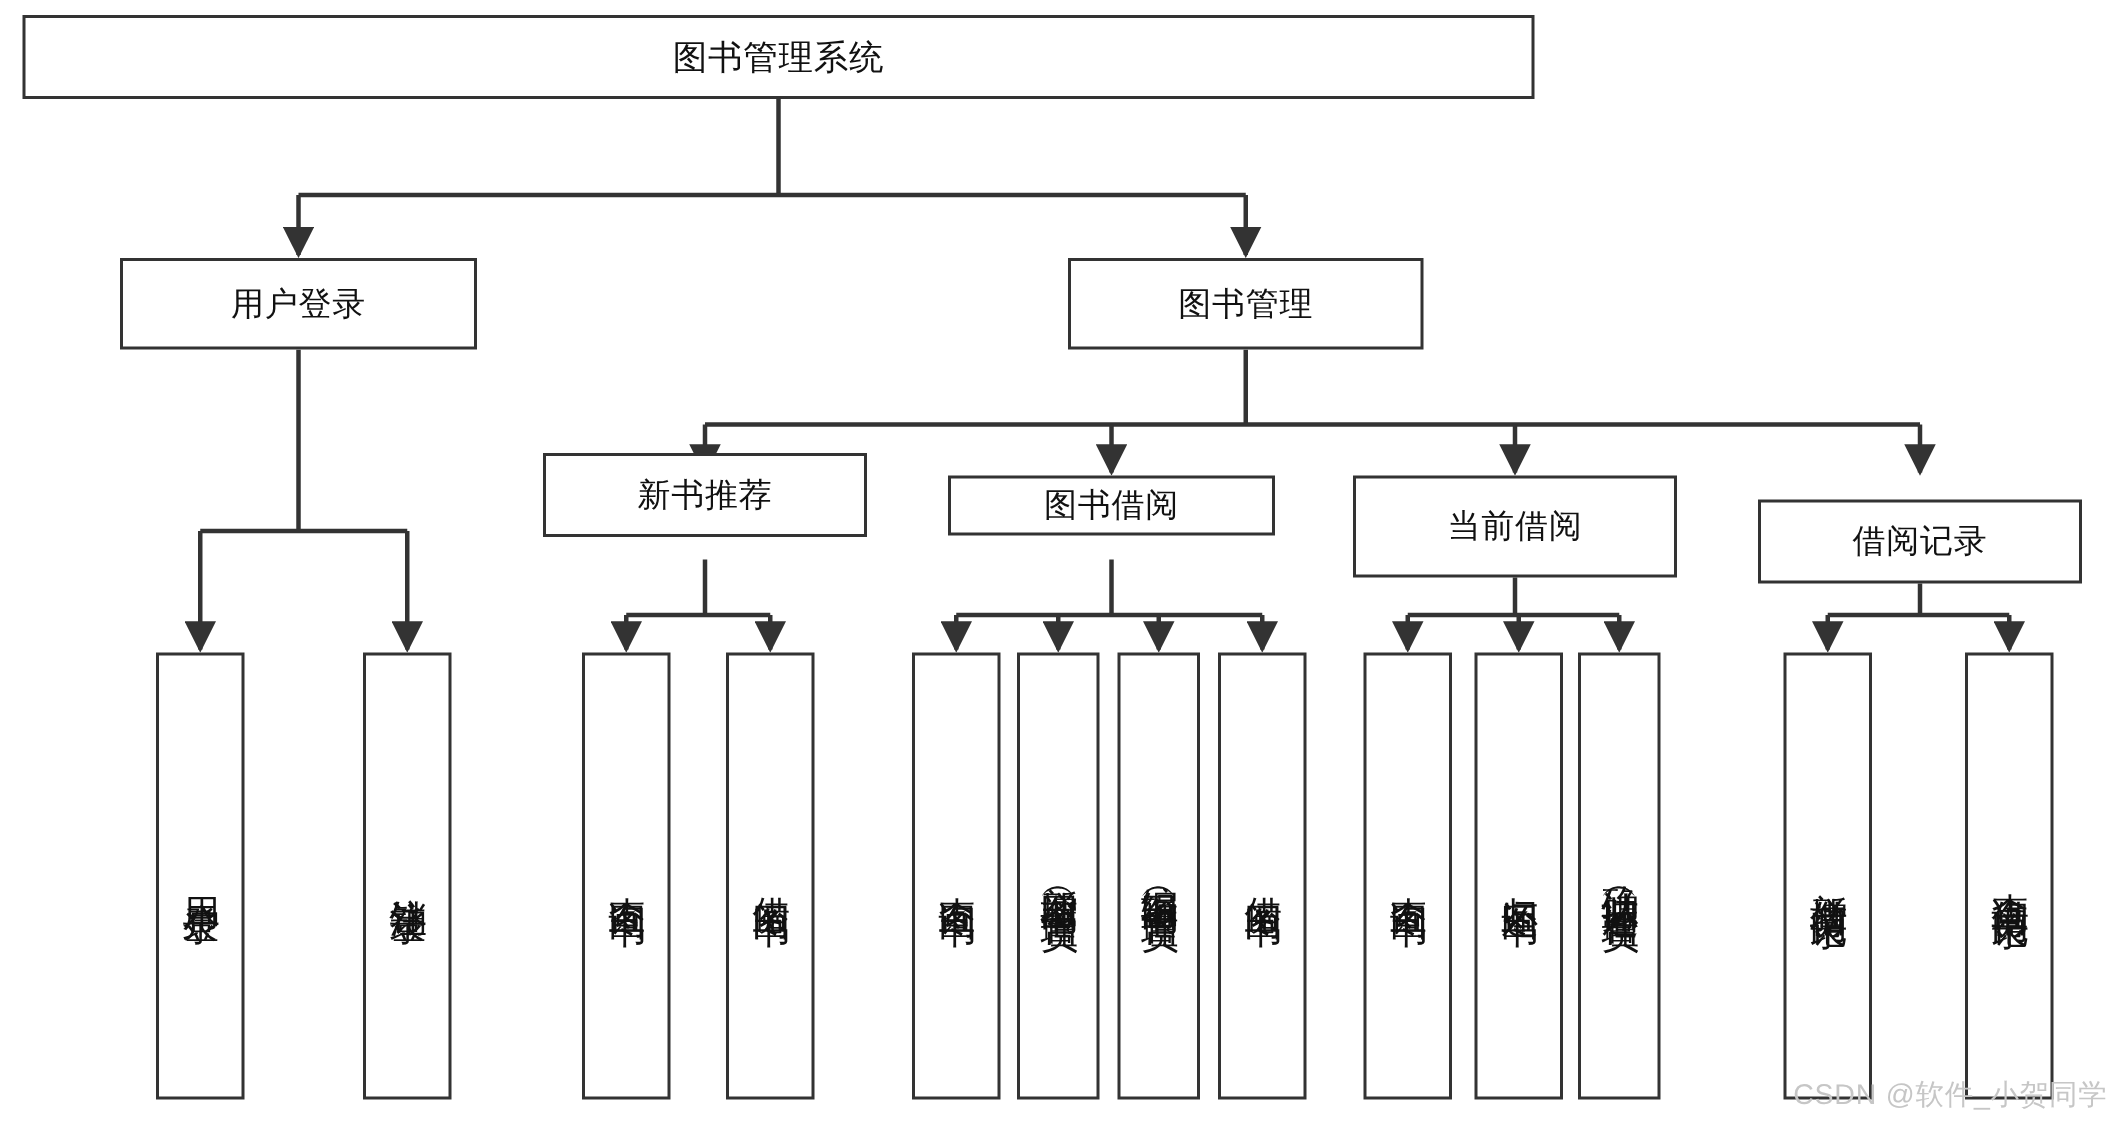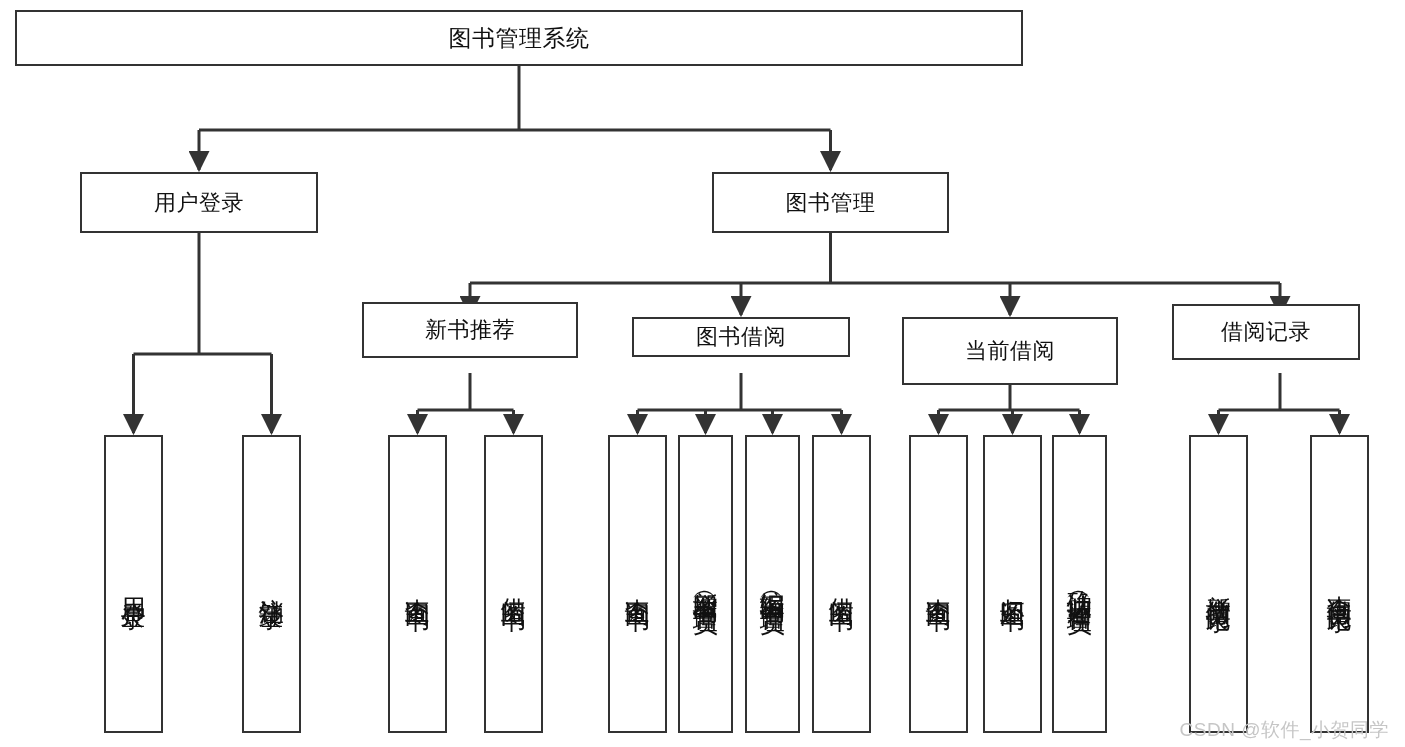--- a/index.html
+++ b/index.html
@@ -60,21 +60,21 @@
     writing-mode: vertical-rl;
     text-orientation: upright;
     font-size: 25px;
     line-height: 1.05;
     letter-spacing: 3px;
     white-space: nowrap;
     max-height: 100%;
   }
   #watermark {
     position: absolute;
-    right: 16px;
+    right: 0;
     bottom: 4px;
     font-size: 19px;
     color: #c6c6c6;
     white-space: nowrap;
     letter-spacing: 0.5px;
     user-select: none;
   }
 </style>
 </head>
 <body>
@@ -136,21 +136,21 @@
       </div>
       <div class="node horiz" style="left: 362px; top: 302px; width: 216px; height: 56px;">
         <span class="node-label">新书推荐</span>
       </div>
       <div class="node horiz" style="left: 632px; top: 317px; width: 218px; height: 40px;">
         <span class="node-label">图书借阅</span>
       </div>
       <div class="node horiz" style="left: 902px; top: 317px; width: 216px; height: 68px;">
         <span class="node-label">当前借阅</span>
       </div>
-      <div class="node horiz" style="left: 1172px; top: 304px; width: 188px; height: 56px;">
+      <div class="node horiz" style="left: 1172px; top: 333px; width: 216px; height: 56px;">
         <span class="node-label">借阅记录</span>
       </div>
       <div class="node vert" style="left: 104px; top: 435px; width: 59px; height: 298px;">
         <span class="node-label">用户登录</span>
       </div>
       <div class="node vert" style="left: 242px; top: 435px; width: 59px; height: 298px;">
         <span class="node-label">注销登录</span>
       </div>
       <div class="node vert" style="left: 388px; top: 435px; width: 59px; height: 298px;">
         <span class="node-label">查询图书</span>

